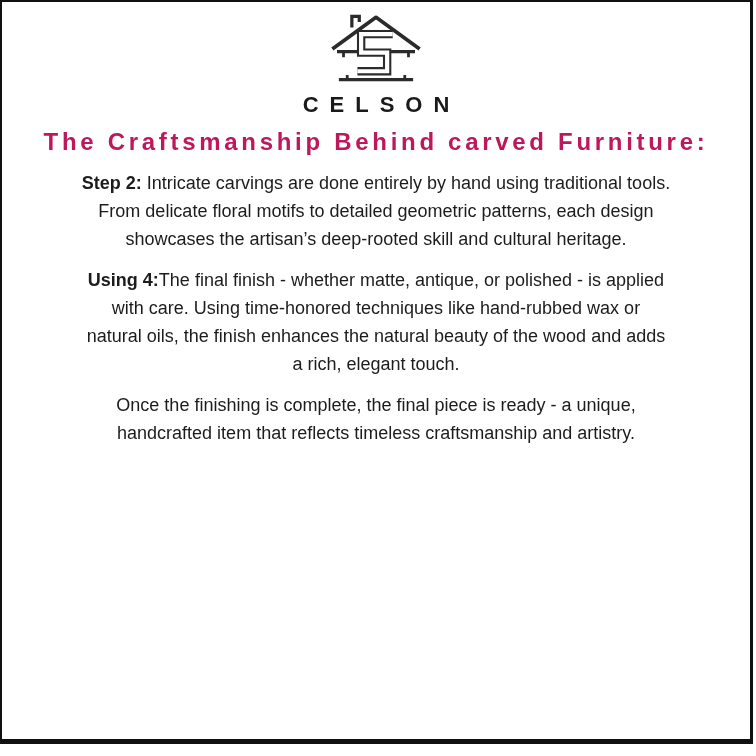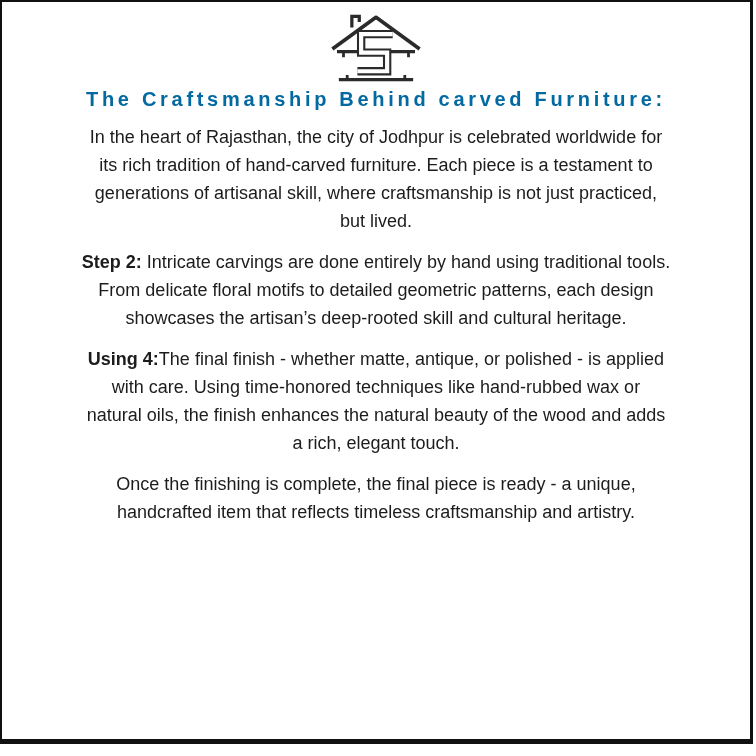--- a/index.html
+++ b/index.html
@@ -36,25 +36,25 @@
   }
   .brand {
     font-size: 22px;
     font-weight: bold;
     letter-spacing: 11px;
     text-indent: 11px;
     margin: 6px 0 10px 0;
     color: #1a1a1a;
   }
   .page-title {
-    font-size: 20px;
+    font-size: 24px;
     font-weight: bold;
     letter-spacing: 3.7px;
     margin: 0 0 12px 0;
-    color: #0369a1;
+    color: #be185d;
   }
   .para {
     font-size: 18px;
     line-height: 28px;
     margin: 13px auto 13px auto;
     max-width: 736px;
     white-space: pre-line;
   }
   .para.first { margin-top: 0; }
   .para.no-gap { margin-top: 4px; margin-bottom: 0; }
@@ -77,27 +77,24 @@
         <path d="M21 44 V50 M91 44 V50" stroke="#2b2b2b" stroke-width="3"></path>
 
         <path d="M74 25 H40 V45 H68 V65 H36" stroke="#2b2b2b" stroke-width="9"></path>
         <path d="M74 25 H40 V45 H68 V65 H36" stroke="#ffffff" stroke-width="4.5"></path>
 
         <path d="M25 69 V73 M87 69 V73" stroke="#2b2b2b" stroke-width="3"></path>
         <path d="M16 74 H96" stroke="#2b2b2b" stroke-width="3.5"></path>
       </svg>
     </div>
 
+    <div class="brand">CELSON</div>
 
     <h1 class="page-title">The Craftsmanship Behind carved Furniture:</h1>
 
-    <p class="para first">In the heart of Rajasthan, the city of Jodhpur is celebrated worldwide for
-its rich tradition of hand-carved furniture. Each piece is a testament to
-generations of artisanal skill, where craftsmanship is not just practiced,
-but lived.</p>
 
 
     <p class="para"><strong>Step 2:</strong><span> Intricate carvings are done entirely by hand using traditional tools.
 From delicate floral motifs to detailed geometric patterns, each design
 showcases the artisan’s deep-rooted skill and cultural heritage.</span></p>
 
 
     <p class="para"><strong>Using 4:</strong><span>The final finish - whether matte, antique, or polished - is applied
 with care. Using time-honored techniques like hand-rubbed wax or
 natural oils, the finish enhances the natural beauty of the wood and adds

